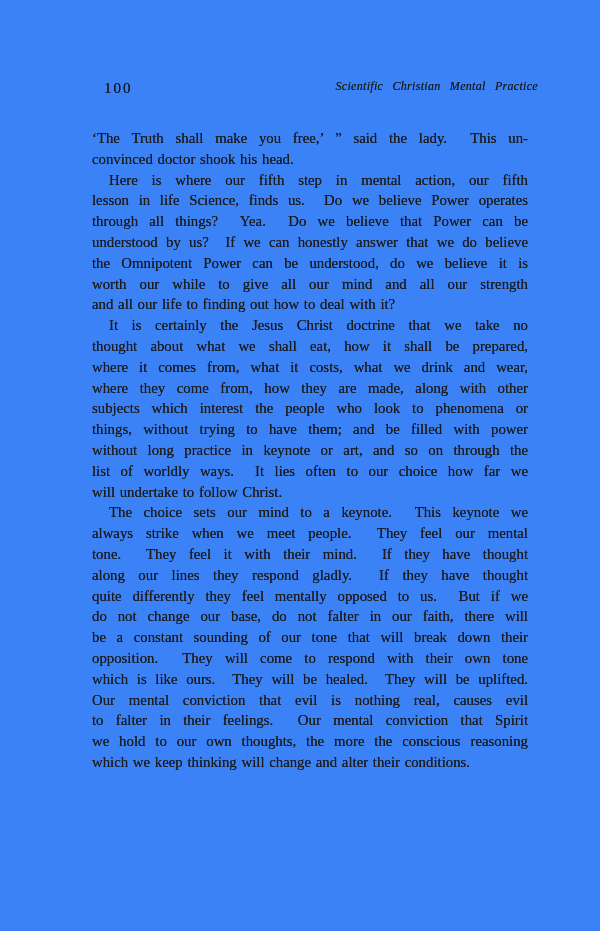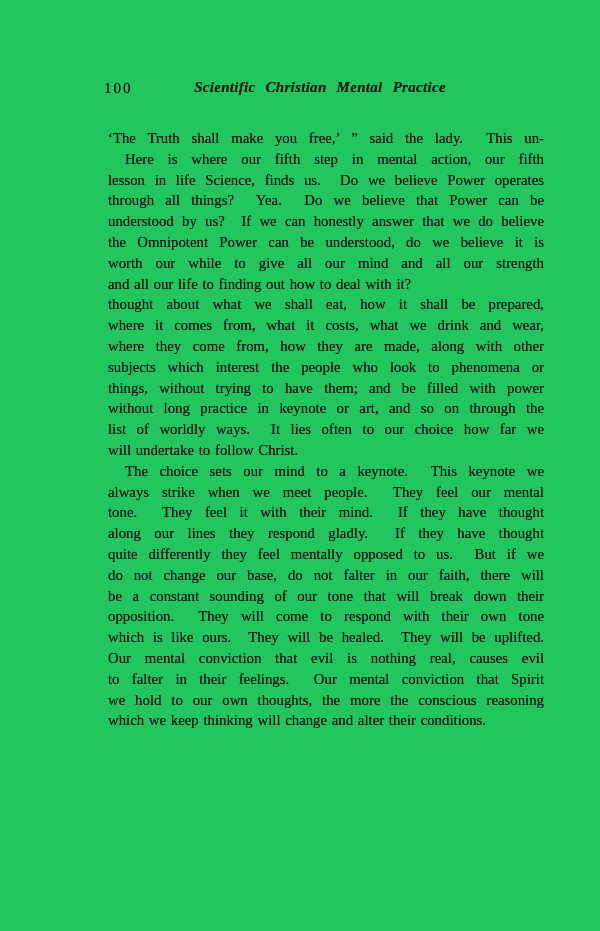--- a/index.html
+++ b/index.html
@@ -4,21 +4,21 @@
 <style>
   html, body {
     margin: 0;
     padding: 0;
     background: #ffffff;
   }
   .page {
     position: relative;
     width: 600px;
     height: 931px;
-    background: #22c55e;
+    background: #3b82f6;
     color: #1c1c1c;
     font-family: "Liberation Serif", serif;
     overflow: hidden;
   }
   .header {
     position: absolute;
     top: 79px;
     left: 102px;
     width: 436px;
     height: 22px;
@@ -26,32 +26,32 @@
   .pagenum {
     position: absolute;
     left: 2px;
     top: 1px;
     font-size: 15px;
     letter-spacing: 2px;
     text-shadow: 0 0 0.4px rgba(25,25,25,0.9);
   }
   .running-title {
     display: block;
-    text-align: center;
+    text-align: right;
     font-style: italic;
-    font-weight: bold;
-    font-size: 15px;
+    font-weight: normal;
+    font-size: 12px;
     word-spacing: 6px;
     letter-spacing: 0.3px;
     text-shadow: 0 0 0.3px rgba(25,25,25,0.8);
   }
   .body-text {
     position: absolute;
     top: 128px;
-    left: 108px;
+    left: 92px;
     width: 436px;
     font-size: 14.8px;
     line-height: 20.8px;
     word-spacing: 1px;
   }
   .line {
     text-align: justify;
     text-align-last: justify;
     white-space: pre-wrap;
     text-shadow: 0 0 0.4px rgba(25,25,25,0.9);
@@ -66,27 +66,29 @@
 </head>
 <body>
 
 <div class="page">
   <div class="header">
     <span class="pagenum">100</span>
     <span class="running-title">Scientific Christian Mental Practice</span>
   </div>
   <div class="body-text" id="text-block">
       <div class="line">‘The Truth shall make you free,’ ” said the lady.  This un-</div>
+      <div class="line last">convinced doctor shook his head.</div>
       <div class="line indent">Here is where our fifth step in mental action, our fifth</div>
       <div class="line">lesson in life Science, finds us.  Do we believe Power operates</div>
       <div class="line">through all things?  Yea.  Do we believe that Power can be</div>
       <div class="line">understood by us?  If we can honestly answer that we do believe</div>
       <div class="line">the Omnipotent Power can be understood, do we believe it is</div>
       <div class="line">worth our while to give all our mind and all our strength</div>
       <div class="line last">and all our life to finding out how to deal with it?</div>
+      <div class="line indent">It is certainly the Jesus Christ doctrine that we take no</div>
       <div class="line">thought about what we shall eat, how it shall be prepared,</div>
       <div class="line">where it comes from, what it costs, what we drink and wear,</div>
       <div class="line">where they come from, how they are made, along with other</div>
       <div class="line">subjects which interest the people who look to phenomena or</div>
       <div class="line">things, without trying to have them; and be filled with power</div>
       <div class="line">without long practice in keynote or art, and so on through the</div>
       <div class="line">list of worldly ways.  It lies often to our choice how far we</div>
       <div class="line last">will undertake to follow Christ.</div>
       <div class="line indent">The choice sets our mind to a keynote.  This keynote we</div>
       <div class="line">always strike when we meet people.  They feel our mental</div>

